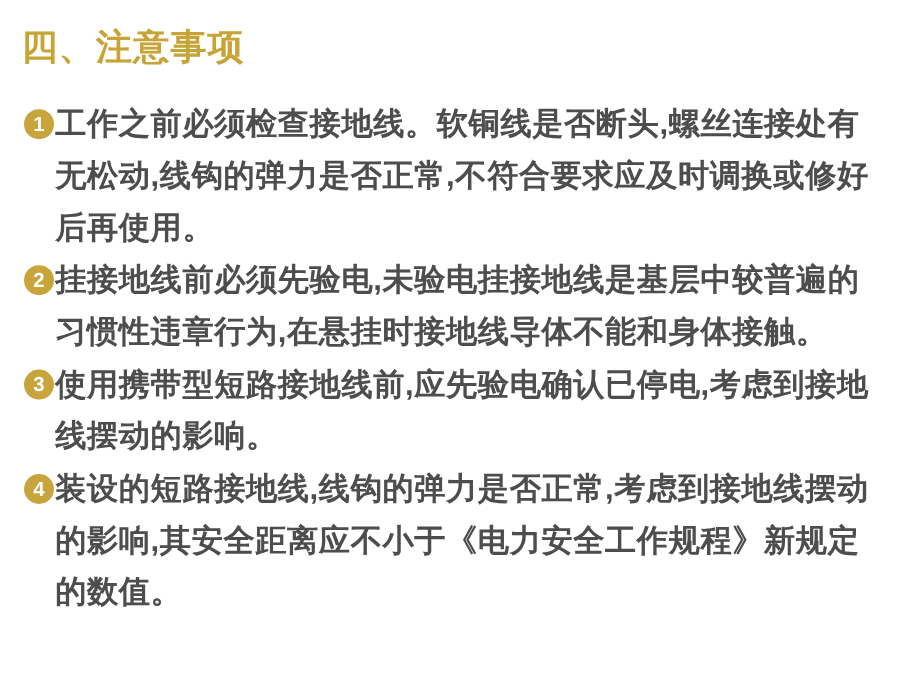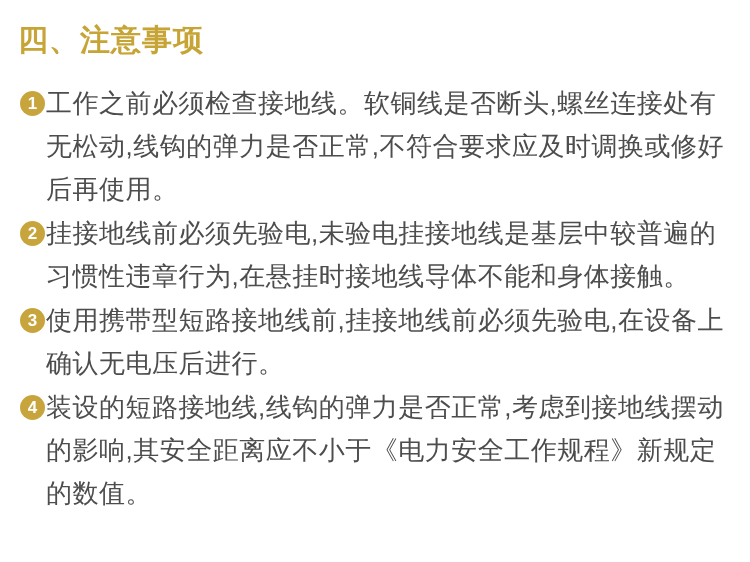--- a/index.html
+++ b/index.html
@@ -51,20 +51,21 @@
     color: #ffffff;
     font-size: 17px;
     font-weight: 700;
     display: flex;
     align-items: center;
     justify-content: center;
   }
   .note-text {
     flex: 1 1 auto;
     letter-spacing: 0.5px;
+    font-weight: bold;
   }
 </style>
 </head>
 <body>
 
 <div class="page">
 
   <h1 class="section-title">四、注意事项</h1>
 
   <ul class="notes-list">
@@ -74,21 +75,21 @@
       <span class="note-text">工作之前必须检查接地线。软铜线是否断头,螺丝连接处有无松动,线钩的弹力是否正常,不符合要求应及时调换或修好后再使用。</span>
     </li>
 
     <li class="note-item">
       <span class="num-badge">2</span>
       <span class="note-text">挂接地线前必须先验电,未验电挂接地线是基层中较普遍的习惯性违章行为,在悬挂时接地线导体不能和身体接触。</span>
     </li>
 
     <li class="note-item">
       <span class="num-badge">3</span>
-      <span class="note-text">使用携带型短路接地线前,挂接地线前必须先验电,在设备上确认无电压后进行。</span>
+      <span class="note-text">使用携带型短路接地线前,应先验电确认已停电,考虑到接地线摆动的影响。</span>
     </li>
 
     <li class="note-item">
       <span class="num-badge">4</span>
       <span class="note-text">装设的短路接地线,线钩的弹力是否正常,考虑到接地线摆动的影响,其安全距离应不小于《电力安全工作规程》新规定的数值。</span>
     </li>
 
   </ul>
 </div>
 

